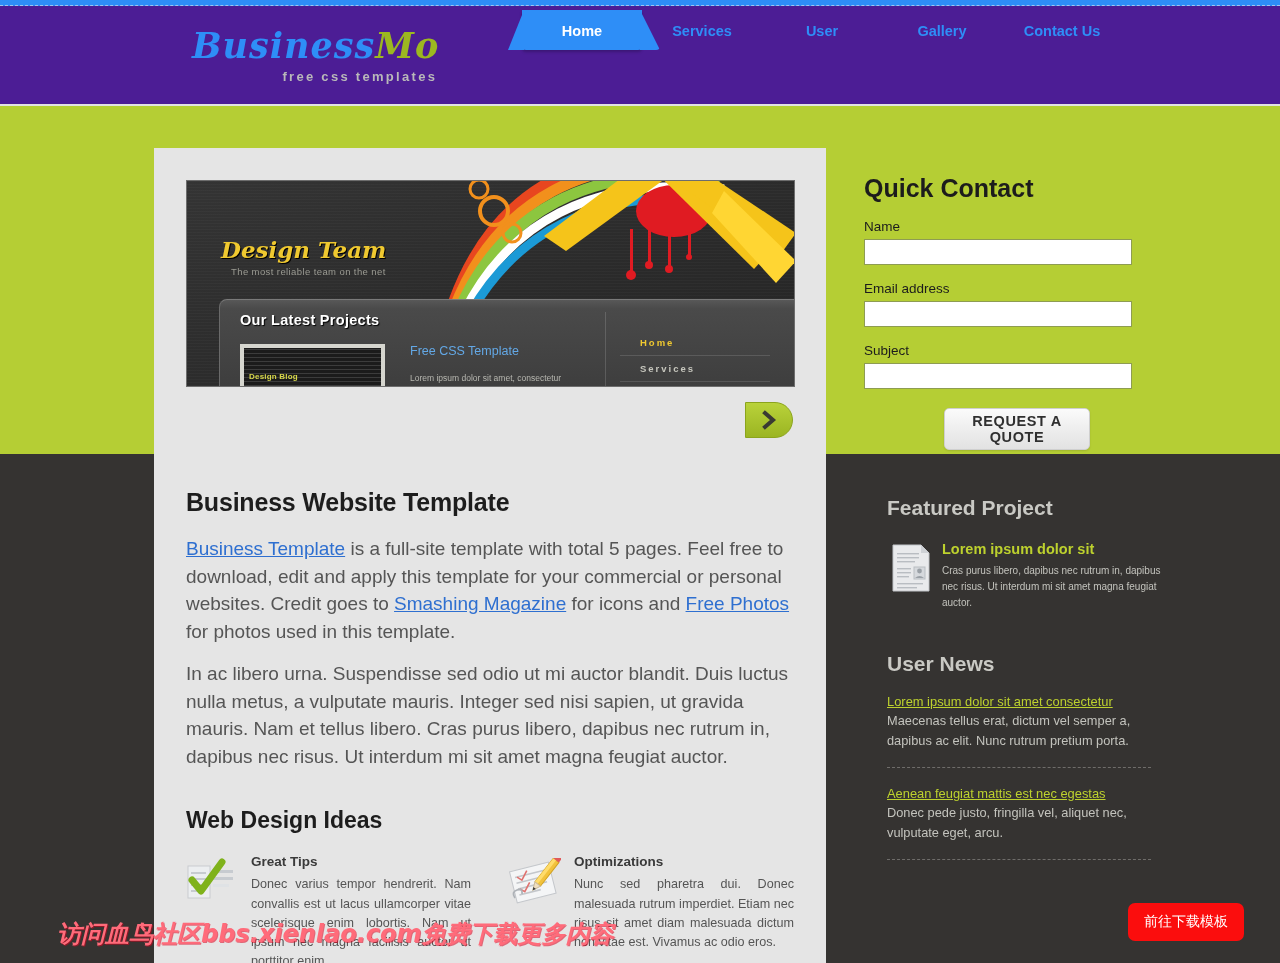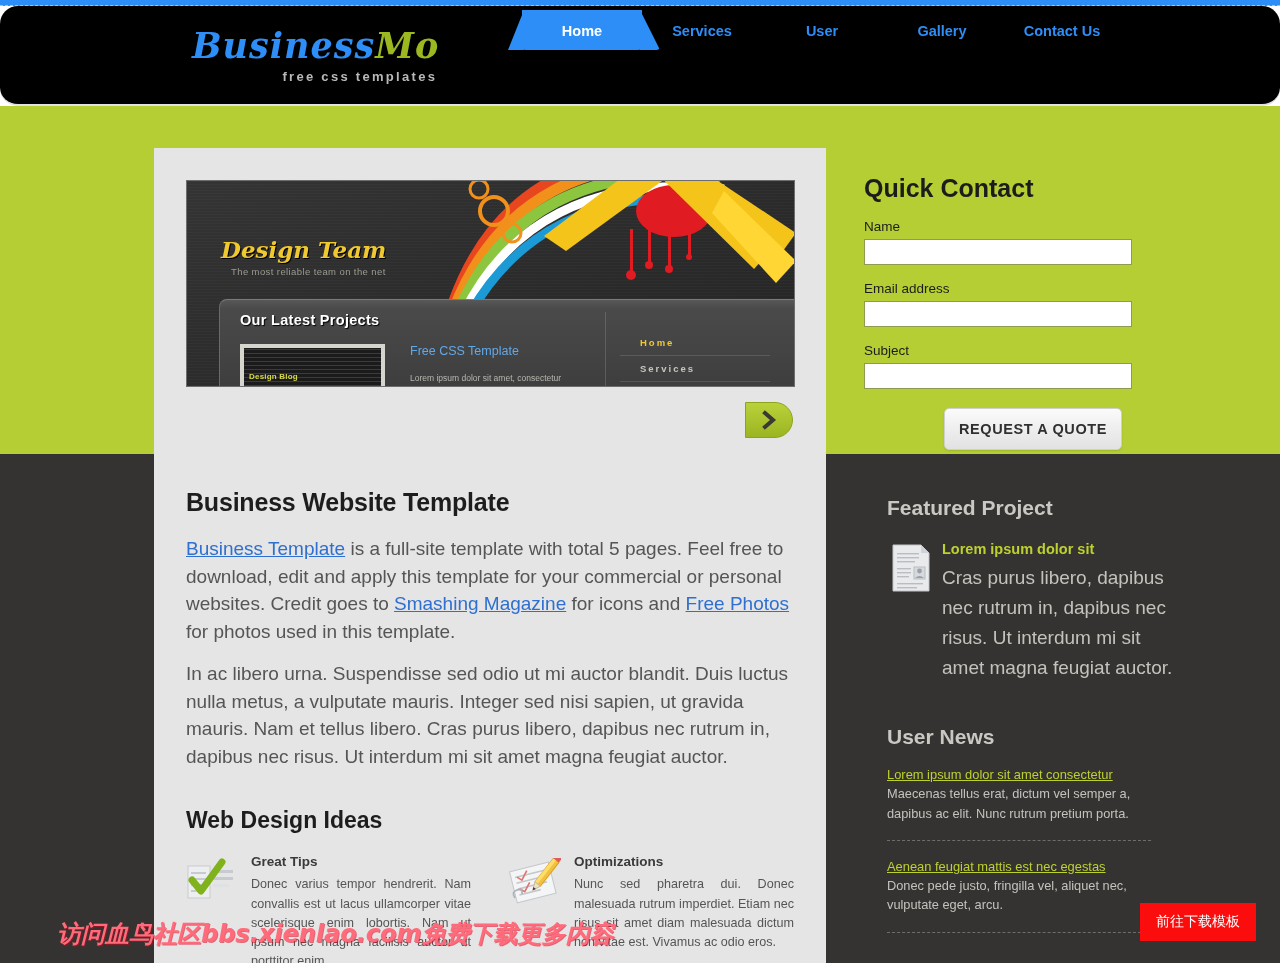--- a/index.html
+++ b/index.html
@@ -14,24 +14,23 @@
   
   .top-strip {
     height: 6px;
     background: #2e8ef7;
     border-bottom: 1px dashed #9fc6f0;
   }
 
   
   .header {
     height: 100px;
-    background: #000000;
+    background: #4c1d95;
     position: relative;
     border-bottom: 2px solid #e2e2e2;
-    border-radius: 18px;
   }
   .logo {
     position: absolute;
     left: 192px;
     top: 22px;
     line-height: 1;
   }
   .logo-main {
     font-family: "DejaVu Serif", "Liberation Serif", serif;
     font-style: italic;
@@ -286,21 +285,21 @@
     margin-top: 5px;
     width: 268px; height: 26px;
     background: #ffffff;
     border: 1px solid #8e9c52;
     font-family: "Liberation Sans", sans-serif;
     font-size: 13px;
     padding: 0 5px;
   }
   .quote-btn {
     margin: 19px 0 16px 80px;
-    width: 178px; height: 42px;
+    width: 146px; height: 42px;
     background: linear-gradient(180deg,#fbfbfb 0%, #eeeeee 50%, #e2e2e2 100%);
     border: 1px solid #cfcfcf;
     border-radius: 5px;
     font-family: "Liberation Sans", sans-serif;
     font-size: 14.5px; font-weight: bold; color: #303030;
     letter-spacing: 0.6px;
     cursor: pointer;
     box-shadow: 0 1px 2px rgba(0,0,0,0.12);
   }
 
@@ -312,21 +311,21 @@
   }
   .side-h {
     font-size: 21px; font-weight: bold; color: #c9c9c4;
   }
   .fp-row { display: flex; margin-top: 21px; gap: 7px; }
   .fp-icon { flex: 0 0 48px; padding-top: 2px; }
   .fp-title {
     font-size: 14.5px; font-weight: bold; color: #bdd12e; margin-bottom: 6px;
   }
   .fp-text {
-    font-size: 19px; color: #c3c3bd; line-height: 1.58;
+    font-size: 10px; color: #c3c3bd; line-height: 1.58;
   }
   .un-wrap { margin-top: 42px; }
   .un-item { margin-top: 18px; }
   .un-link {
     font-size: 12.9px; color: #bdd12e; text-decoration: underline;
     display: block; margin-bottom: 2px; cursor: pointer;
   }
   .un-text {
     font-size: 12.8px; color: #c3c3bd; line-height: 1.52;
   }
@@ -345,25 +344,25 @@
     font-weight: bold;
     font-style: italic;
     color: #ff6b7a;
     white-space: nowrap;
     z-index: 40;
     text-shadow: 1px 1px 0 rgba(220,0,30,0.55);
     pointer-events: none;
   }
   .download-btn {
     position: absolute;
-    right: 24px; top: 903px;
+    right: 36px; top: 903px;
     background: #fb0d0d;
     color: #ffffff;
     border: none;
-    border-radius: 0;
+    border-radius: 7px;
     padding: 10px 16px;
     font-family: "DejaVu Sans", sans-serif;
     font-size: 14px;
     cursor: pointer;
     z-index: 41;
   }
 </style>
 </head>
 <body>
 

